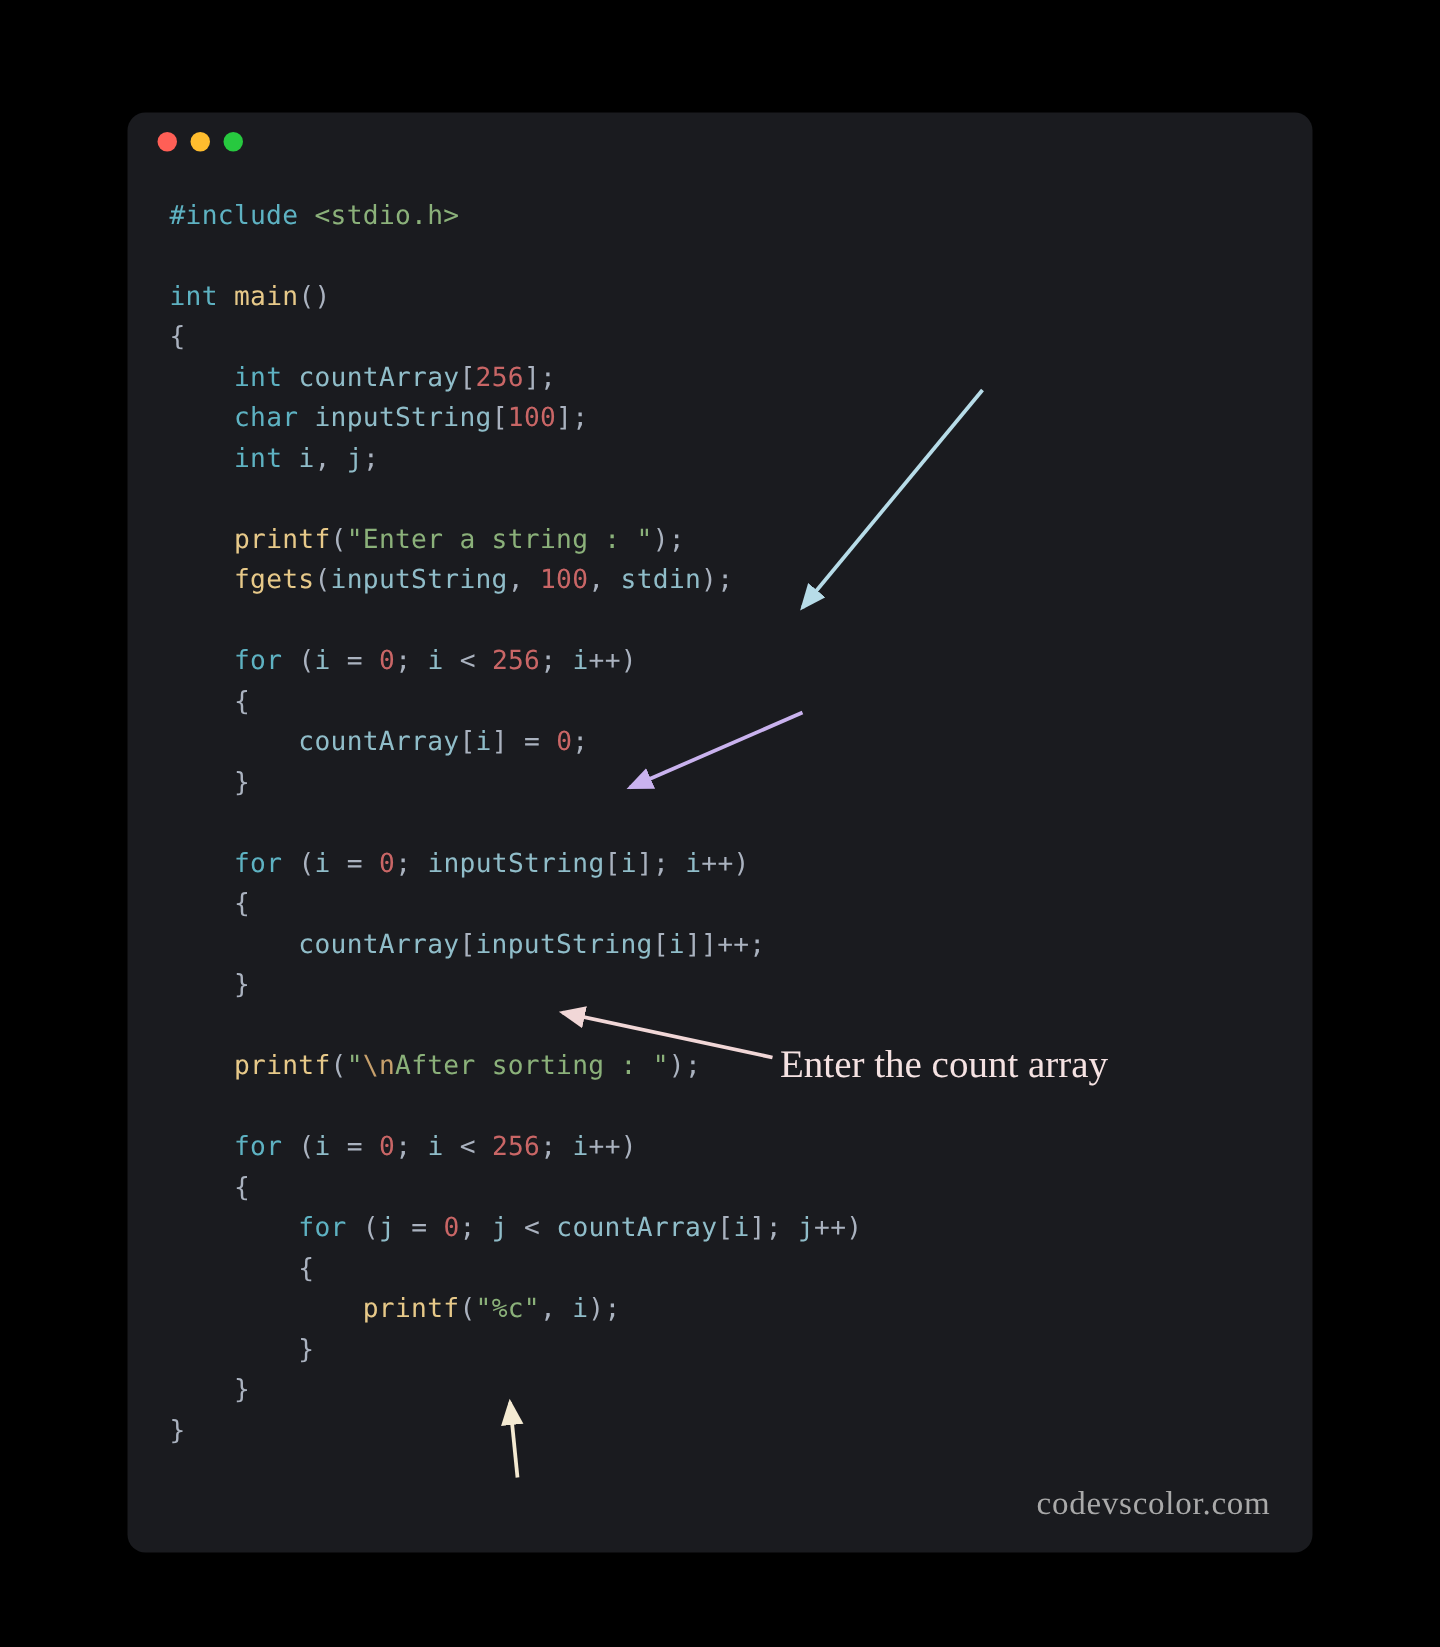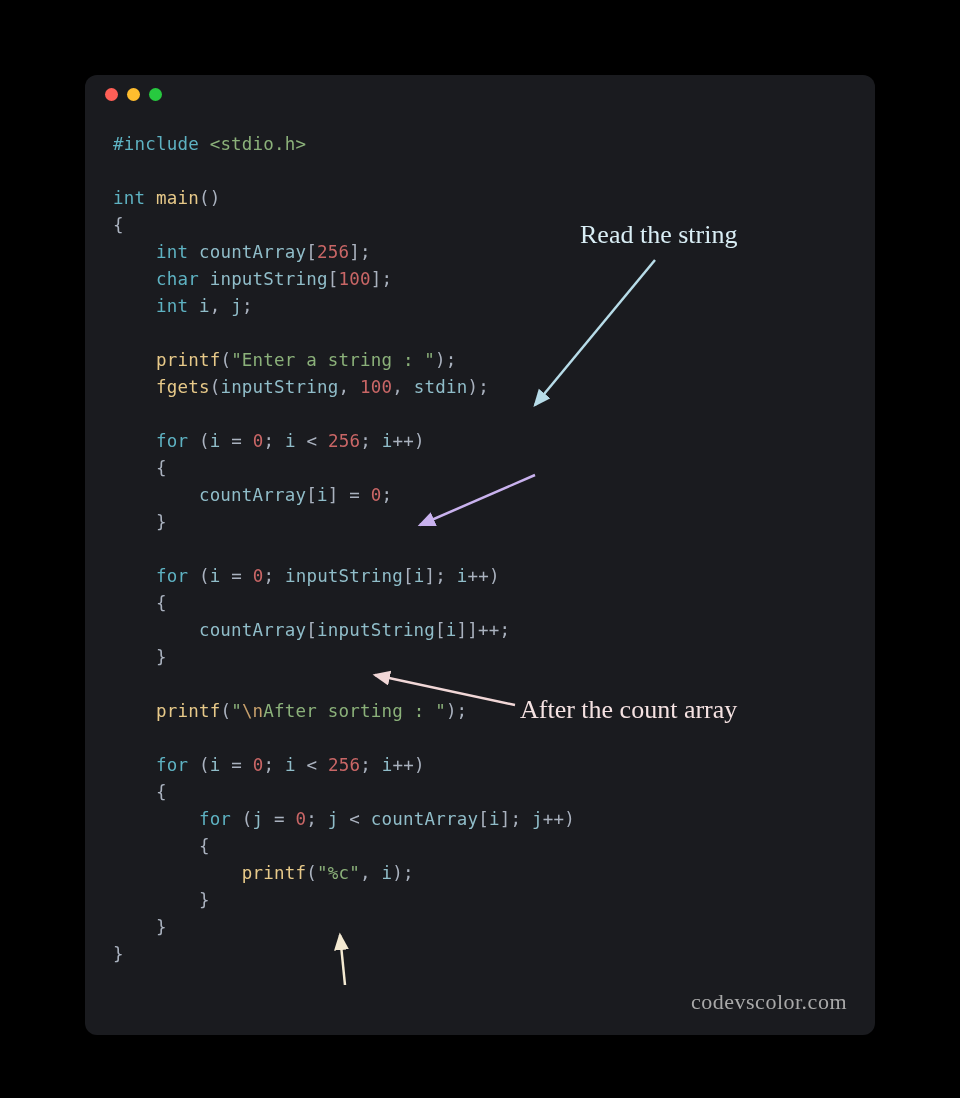--- a/index.html
+++ b/index.html
@@ -138,17 +138,16 @@
 
     <line x1="570" y1="185" x2="450" y2="330" stroke="#b7dce8" stroke-width="2.5" marker-end="url(#ah-blue)"></line>
 
     <line x1="450" y1="400" x2="335" y2="450" stroke="#c9b2ee" stroke-width="2.5" marker-end="url(#ah-purple)"></line>
 
     <line x1="430" y1="630" x2="290" y2="600" stroke="#f1d7d7" stroke-width="2.5" marker-end="url(#ah-pink)"></line>
 
     <line x1="260" y1="910" x2="255" y2="860" stroke="#f4ead2" stroke-width="2.5" marker-end="url(#ah-cream)"></line>
   </svg>
 
-  <div class="annotation" style="left:495px; top:145px; color:#d9eef5;">Read the string</div>
-  <div class="annotation" style="left:435px; top:620px; color:#f5e2e2;">After the count array</div>
+  <div class="annotation" style="left:435px; top:620px; color:#f5e2e2;">Enter the count array</div>
 
   <div class="watermark">codevscolor.com</div>
 </div>
 
 </body></html>

